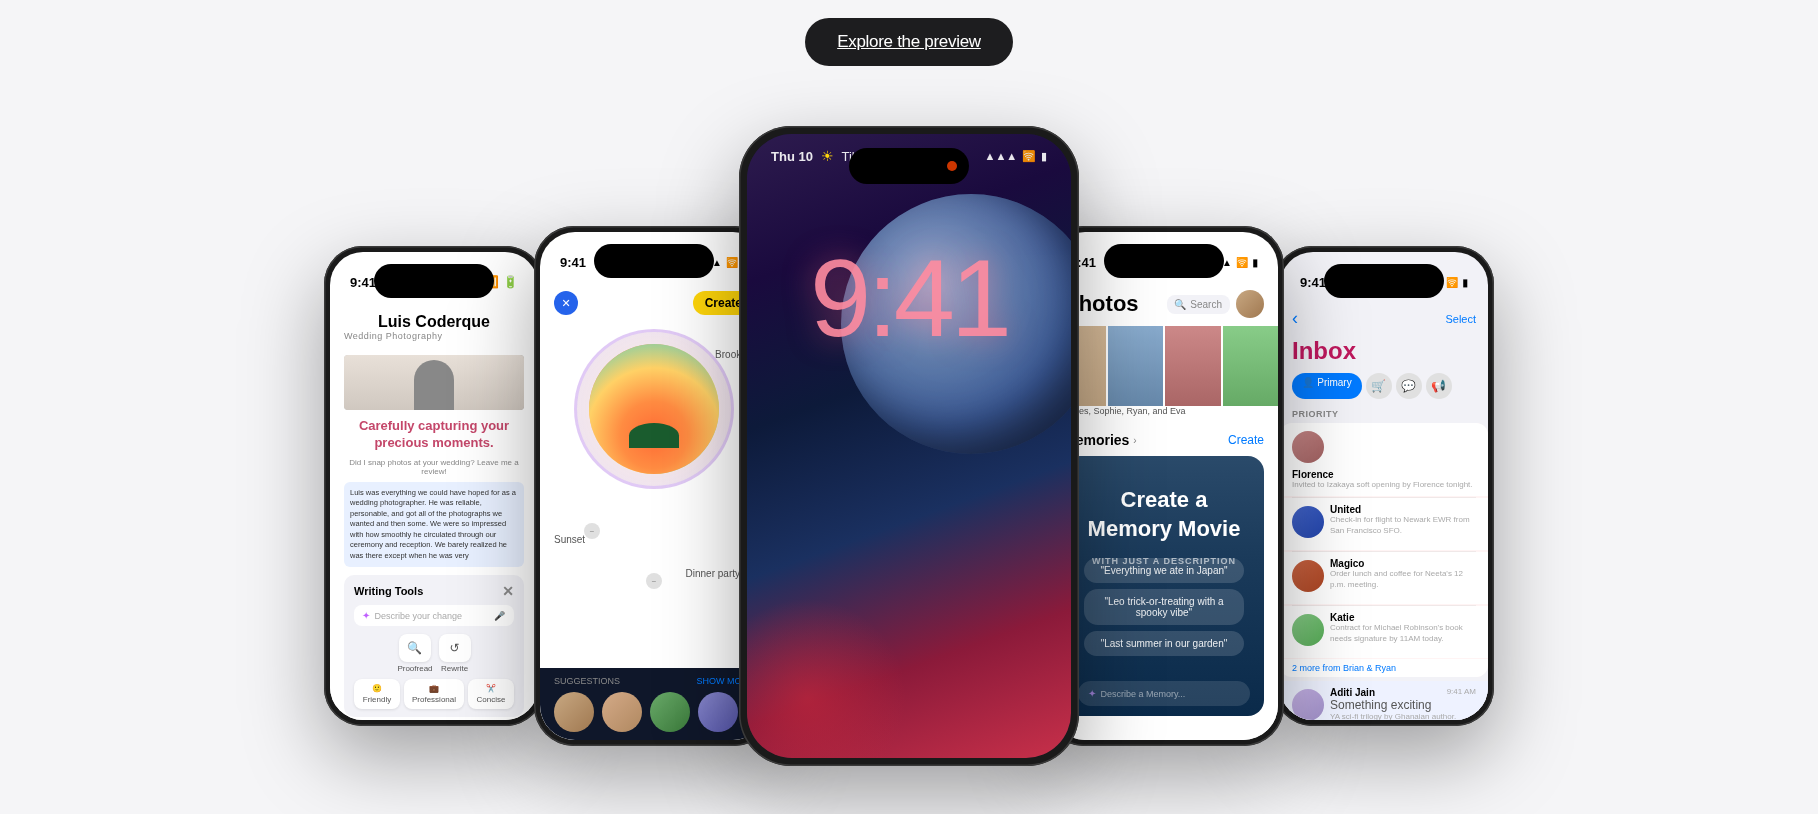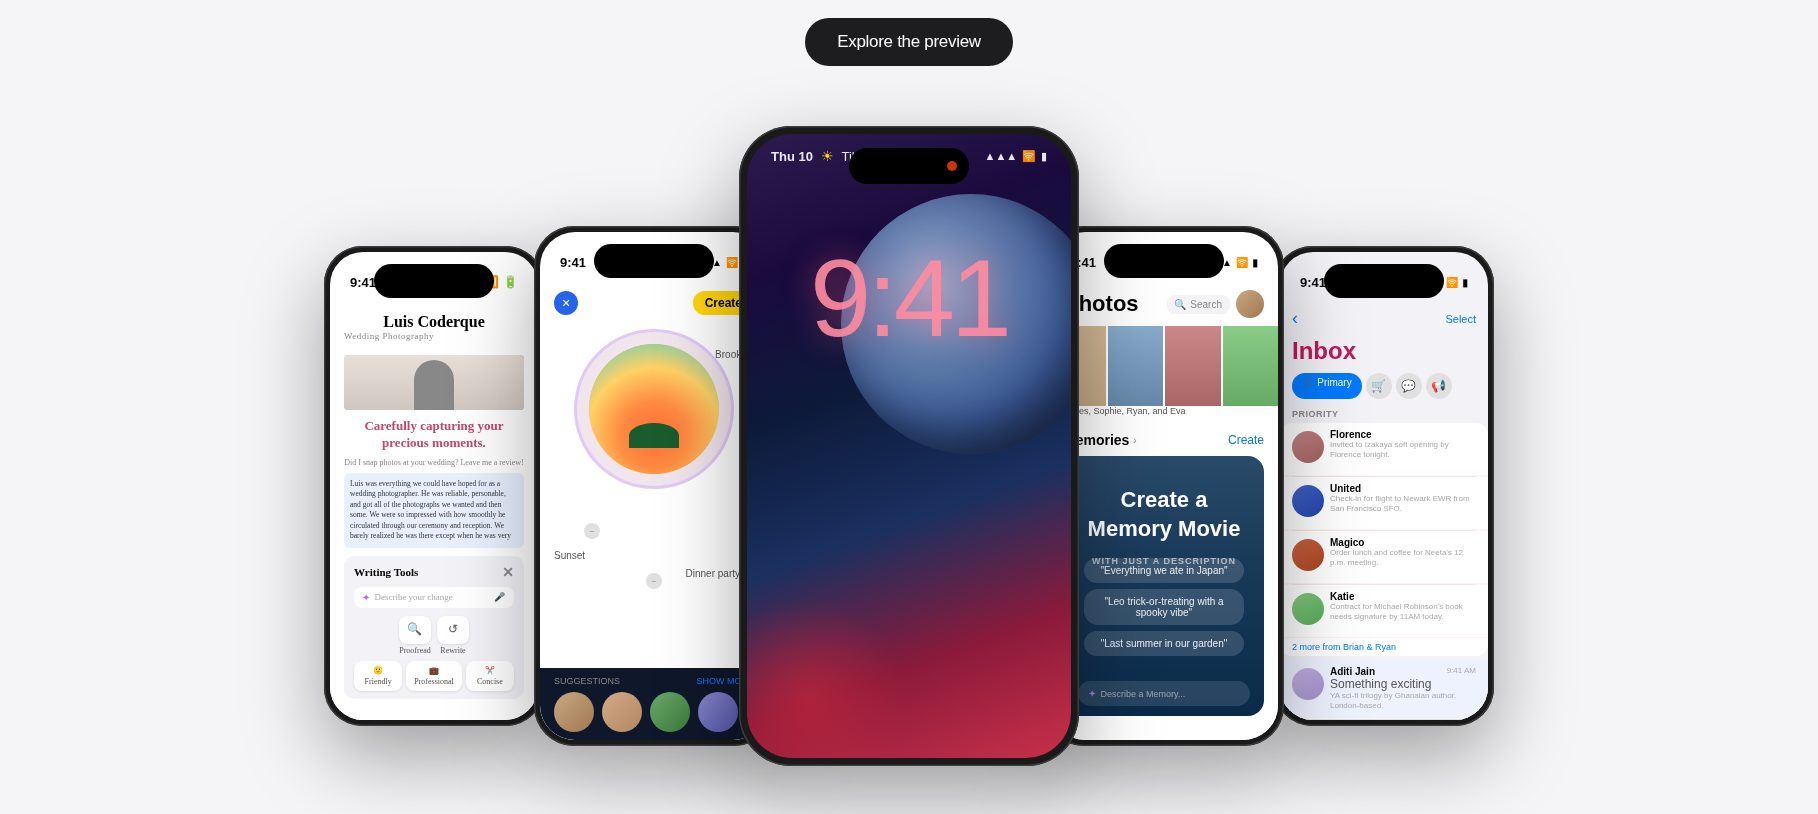--- a/index.html
+++ b/index.html
@@ -22,20 +22,21 @@
     .explore-btn {
       background: #1d1d1f;
       color: #fff;
       border: none;
       border-radius: 980px;
       padding: 14px 32px;
       font-size: 17px;
       font-weight: 400;
       cursor: pointer;
       letter-spacing: -0.3px;
+      text-decoration: underline;
     }
 
     
     .phones-row {
       display: flex;
       align-items: flex-end;
       justify-content: center;
       gap: 0px;
       margin-top: 20px;
       width: 100%;
@@ -102,21 +103,20 @@
     }
     .phone-1 .status-bar { color: #000; }
 
     .writing-content {
       position: absolute;
       top: 50px;
       left: 0; right: 0; bottom: 0;
       padding: 10px 14px;
       background: #fff;
       overflow: hidden;
-      font-family: Liberation Serif, serif;
     }
     .writing-name {
       text-align: center;
       font-size: 16px;
       font-weight: 700;
       color: #000;
       line-height: 1.2;
     }
     .writing-sub {
       text-align: left;
@@ -806,21 +806,21 @@
       </div>
       <div class="dynamic-island"></div>
 
       <div class="messages-content">
         <div class="msg-header">
           <div class="msg-x-btn blue">✕</div>
           <div class="msg-create-btn">Create</div>
         </div>
 
         <div style="position:relative;height:260px;margin:0 14px;">
-          <div style="position:absolute;left:0;bottom:28px;font-size:10px;color:#555;margin-top:28px;">Sunset</div>
+          <div style="position:absolute;left:0;bottom:44px;font-size:10px;color:#555;margin-top:28px;">Sunset</div>
           <div style="position:absolute;right:0;top:20px;font-size:10px;color:#555;">Brooklyn</div>
 
           <div style="position:absolute;left:30px;bottom:50px;width:16px;height:16px;background:#e0e0e0;border-radius:50%;display:flex;align-items:center;justify-content:center;font-size:8px;color:#888;">−</div>
 
           <div class="memory-circle">
             <div class="memory-circle-inner">
               <div class="memory-sunset">
                 <div class="memory-island"></div>
               </div>
             </div>
@@ -965,21 +965,21 @@
             <span>Primary</span>
           </div>
           <div class="mail-tab-icon">🛒</div>
           <div class="mail-tab-icon">💬</div>
           <div class="mail-tab-icon">📢</div>
         </div>
 
         <div class="mail-priority-label">PRIORITY</div>
 
         <div style="background:#fff4f4;border-radius:12px;margin:0 0 4px;">
-          <div class="mail-item" style="border-radius:12px 12px 0 0;">
+          <div class="mail-item" style="border-radius:12px 12px 0 0;flex-direction:column;">
             <div class="mail-item-avatar mai-av1"></div>
             <div class="mail-item-body">
               <div class="mail-item-from">Florence</div>
               <div class="mail-item-preview">Invited to Izakaya soft opening by Florence tonight.</div>
             </div>
           </div>
           <div style="height:1px;background:#f0e8e8;margin:0 12px;"></div>
           <div class="mail-item">
             <div class="mail-item-avatar mai-av2"></div>
             <div class="mail-item-body">

